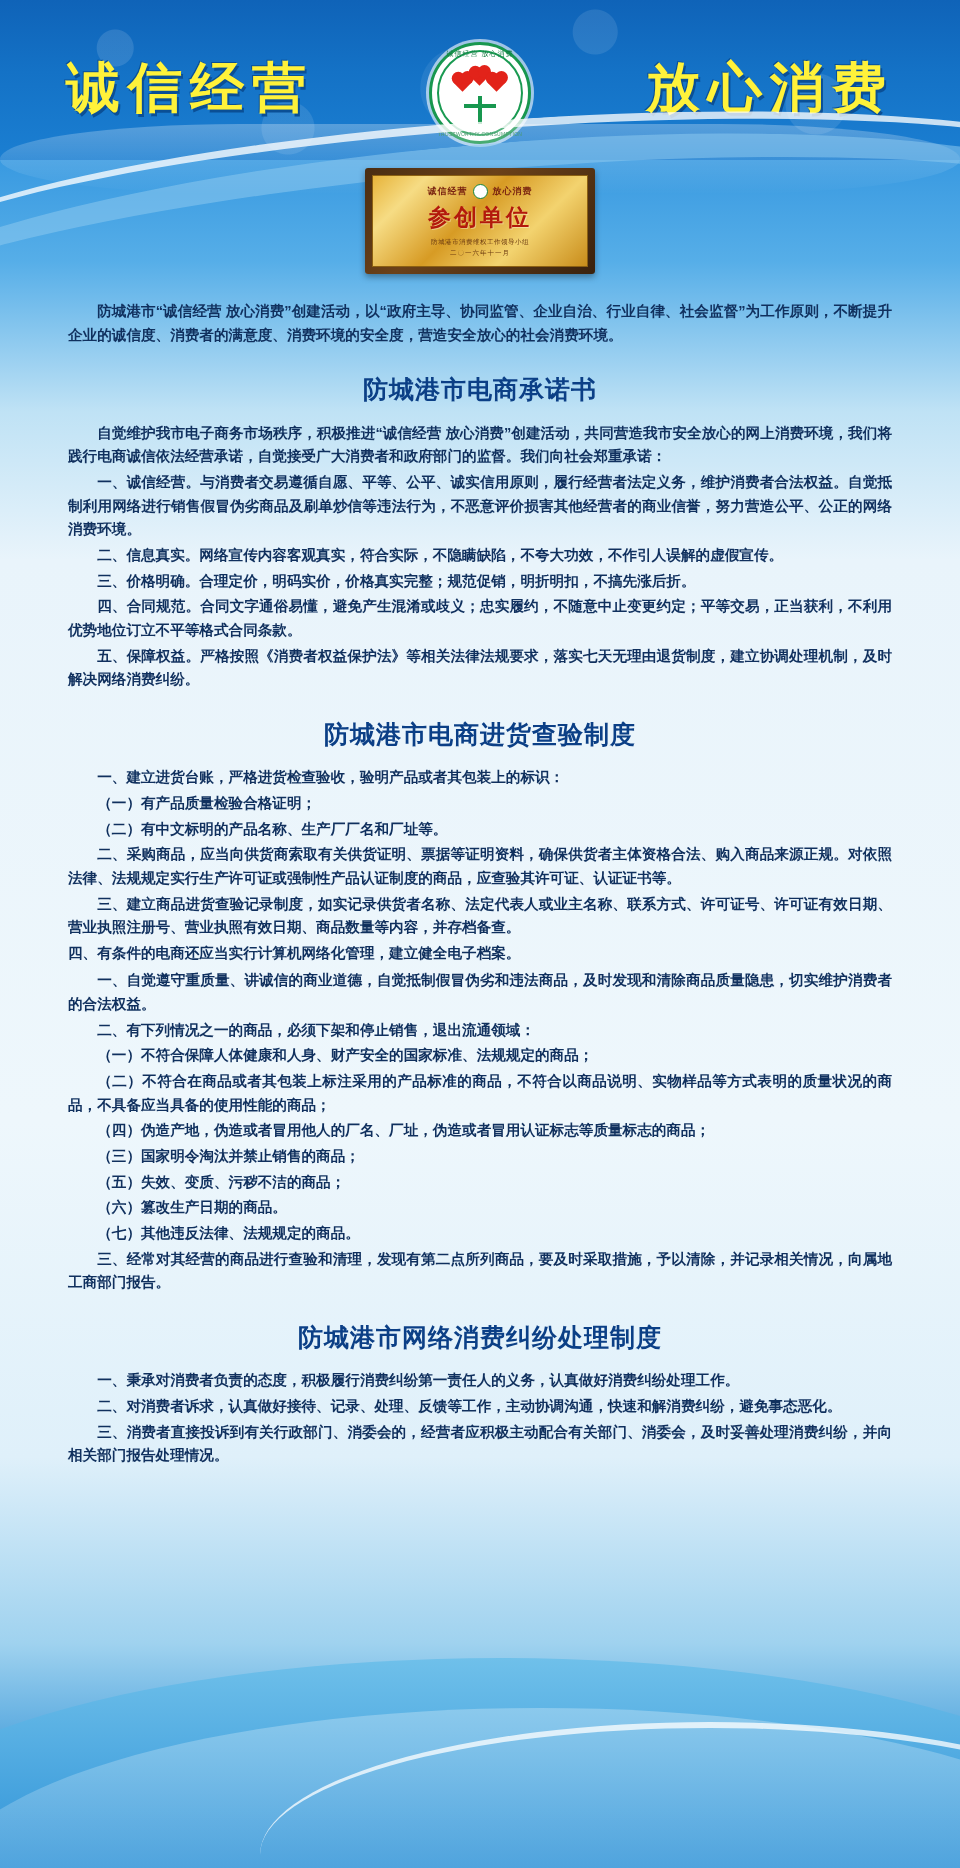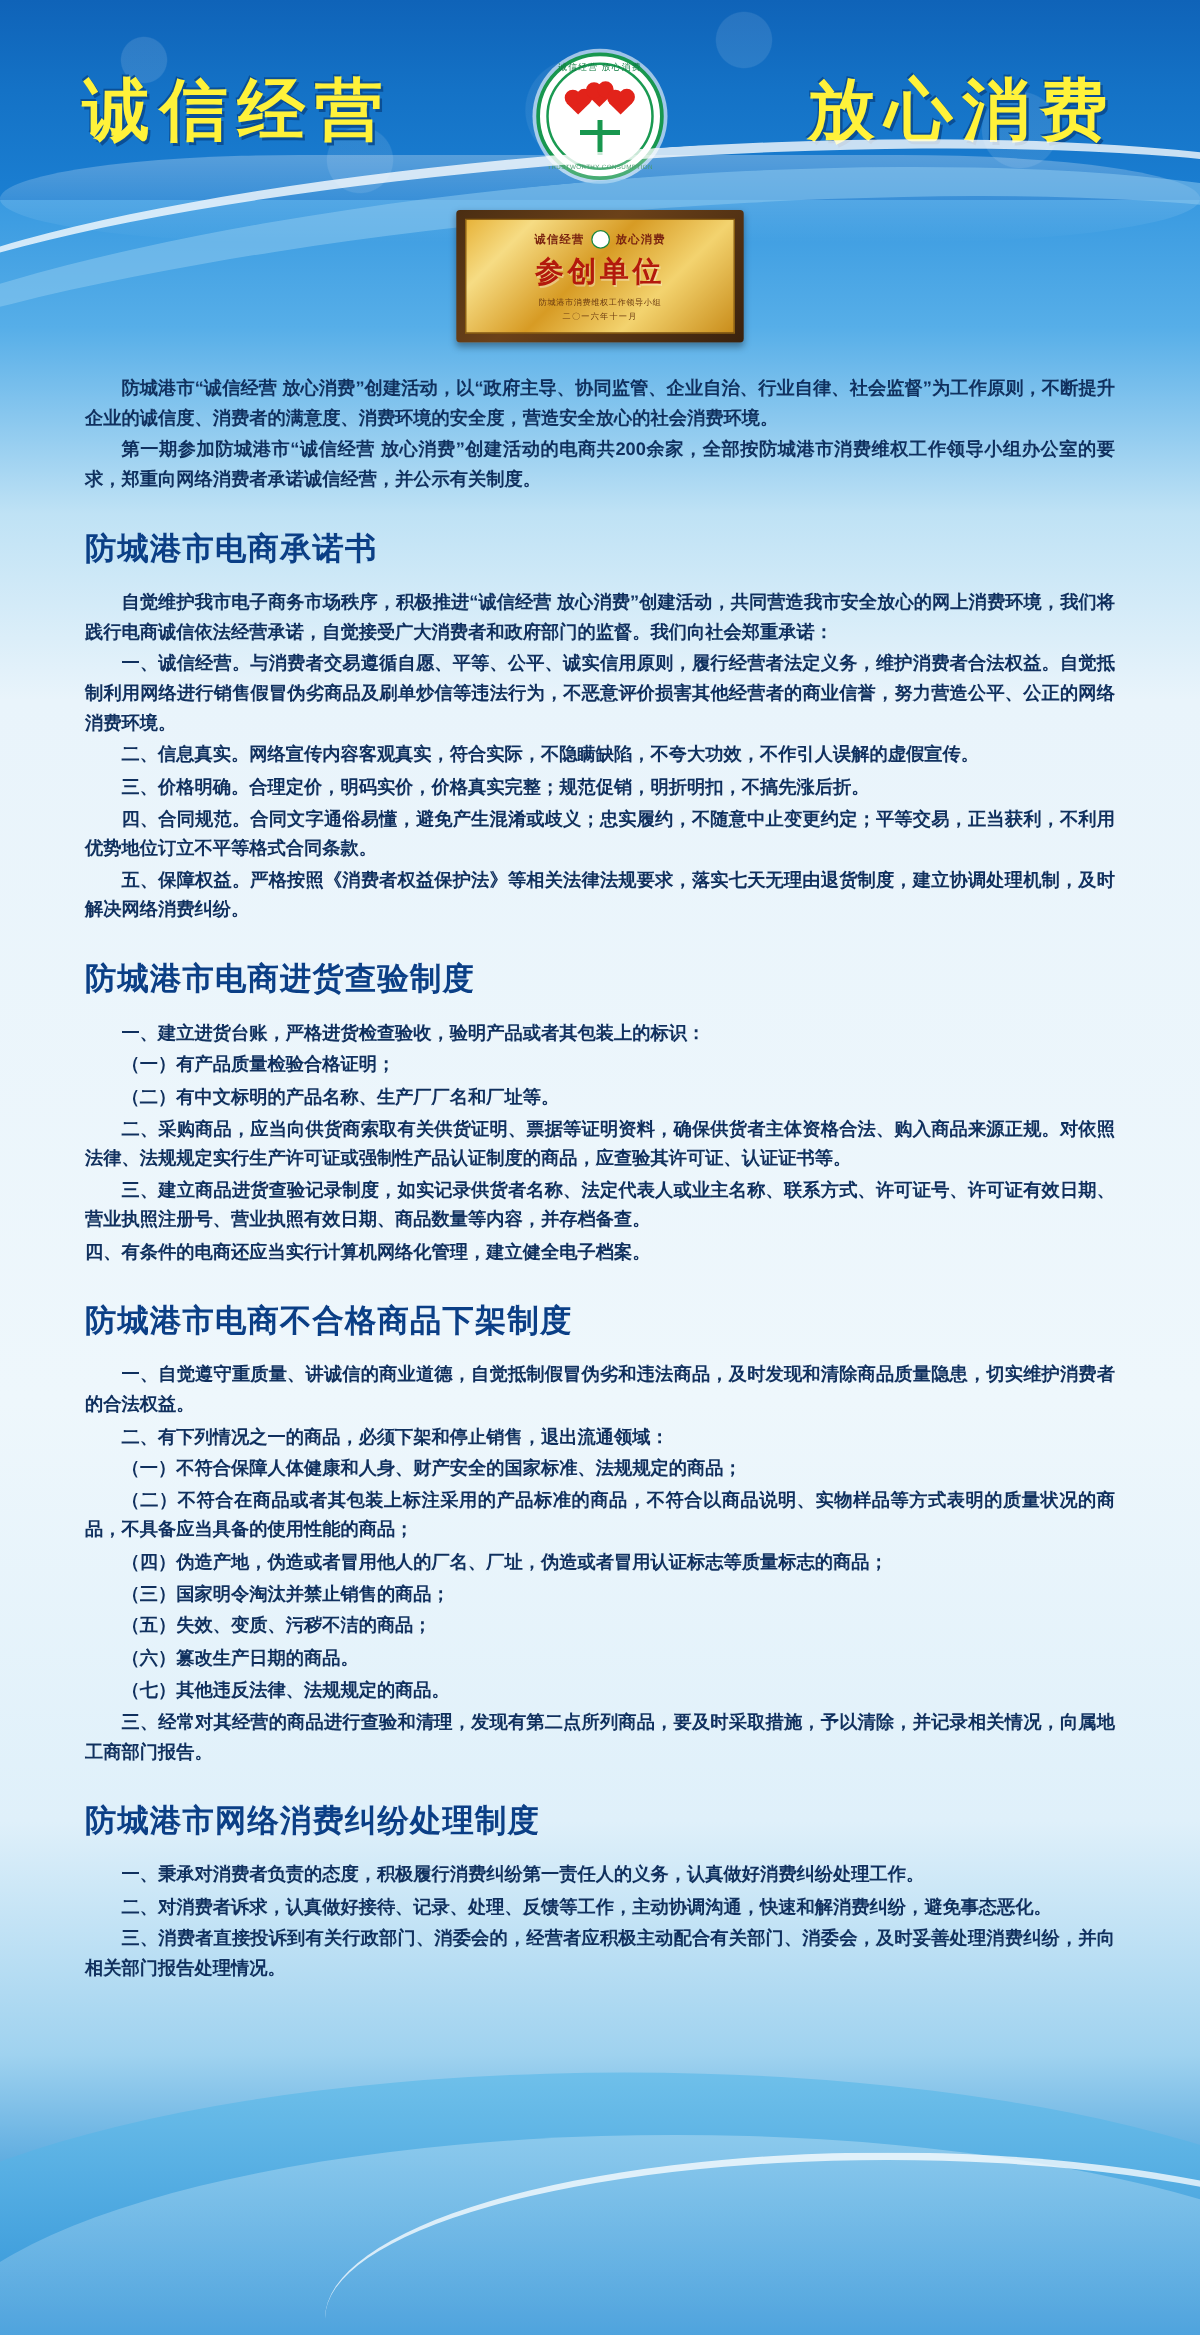--- a/index.html
+++ b/index.html
@@ -247,21 +247,21 @@
     line-height: 1.62;
   }
   p.para {
     margin: 0 0 2px 0;
     text-indent: 2em;
     text-align: justify;
     font-weight: bold;
   }
   p.para.noindent { text-indent: 0; }
   .sect-title {
-    text-align: left;
+    text-align: center;
     font-size: 25px;
     font-weight: bold;
     color: #0b3f86;
     margin: 22px 0 12px 0;
     letter-spacing: 1px;
   }
   .block { margin-bottom: 4px; }
 </style>
 </head>
 <body>
@@ -300,21 +300,20 @@
         <div class="plaque-sub">防城港市消费维权工作领导小组</div>
         <div class="plaque-date">二〇一六年十一月</div>
       </div>
     </div>
   </div>
 
   <div class="content">
 
     <div class="block">
       <p class="para">防城港市“诚信经营 放心消费”创建活动，以“政府主导、协同监管、企业自治、行业自律、社会监督”为工作原则，不断提升企业的诚信度、消费者的满意度、消费环境的安全度，营造安全放心的社会消费环境。</p>
-      <p class="para">第一期参加防城港市“诚信经营 放心消费”创建活动的电商共200余家，全部按防城港市消费维权工作领导小组办公室的要求，郑重向网络消费者承诺诚信经营，并公示有关制度。</p>
     </div>
 
     <div class="sect-title">防城港市电商承诺书</div>
     <div class="block">
       <p class="para">自觉维护我市电子商务市场秩序，积极推进“诚信经营 放心消费”创建活动，共同营造我市安全放心的网上消费环境，我们将践行电商诚信依法经营承诺，自觉接受广大消费者和政府部门的监督。我们向社会郑重承诺：</p>
       <p class="para">一、诚信经营。与消费者交易遵循自愿、平等、公平、诚实信用原则，履行经营者法定义务，维护消费者合法权益。自觉抵制利用网络进行销售假冒伪劣商品及刷单炒信等违法行为，不恶意评价损害其他经营者的商业信誉，努力营造公平、公正的网络消费环境。</p>
       <p class="para">二、信息真实。网络宣传内容客观真实，符合实际，不隐瞒缺陷，不夸大功效，不作引人误解的虚假宣传。</p>
       <p class="para">三、价格明确。合理定价，明码实价，价格真实完整；规范促销，明折明扣，不搞先涨后折。</p>
       <p class="para">四、合同规范。合同文字通俗易懂，避免产生混淆或歧义；忠实履约，不随意中止变更约定；平等交易，正当获利，不利用优势地位订立不平等格式合同条款。</p>
       <p class="para">五、保障权益。严格按照《消费者权益保护法》等相关法律法规要求，落实七天无理由退货制度，建立协调处理机制，及时解决网络消费纠纷。</p>
@@ -323,21 +322,20 @@
     <div class="sect-title">防城港市电商进货查验制度</div>
     <div class="block">
       <p class="para">一、建立进货台账，严格进货检查验收，验明产品或者其包装上的标识：</p>
       <p class="para">（一）有产品质量检验合格证明；</p>
       <p class="para">（二）有中文标明的产品名称、生产厂厂名和厂址等。</p>
       <p class="para">二、采购商品，应当向供货商索取有关供货证明、票据等证明资料，确保供货者主体资格合法、购入商品来源正规。对依照法律、法规规定实行生产许可证或强制性产品认证制度的商品，应查验其许可证、认证证书等。</p>
       <p class="para">三、建立商品进货查验记录制度，如实记录供货者名称、法定代表人或业主名称、联系方式、许可证号、许可证有效日期、营业执照注册号、营业执照有效日期、商品数量等内容，并存档备查。</p>
       <p class="para noindent">四、有条件的电商还应当实行计算机网络化管理，建立健全电子档案。</p>
     </div>
 
-    <div class="sect-title">防城港市电商不合格商品下架制度</div>
     <div class="block">
       <p class="para">一、自觉遵守重质量、讲诚信的商业道德，自觉抵制假冒伪劣和违法商品，及时发现和清除商品质量隐患，切实维护消费者的合法权益。</p>
       <p class="para">二、有下列情况之一的商品，必须下架和停止销售，退出流通领域：</p>
       <p class="para">（一）不符合保障人体健康和人身、财产安全的国家标准、法规规定的商品；</p>
       <p class="para">（二）不符合在商品或者其包装上标注采用的产品标准的商品，不符合以商品说明、实物样品等方式表明的质量状况的商品，不具备应当具备的使用性能的商品；</p>
       <p class="para">（四）伪造产地，伪造或者冒用他人的厂名、厂址，伪造或者冒用认证标志等质量标志的商品；</p>
       <p class="para">（三）国家明令淘汰并禁止销售的商品；</p>
       <p class="para">（五）失效、变质、污秽不洁的商品；</p>
       <p class="para">（六）篡改生产日期的商品。</p>
       <p class="para">（七）其他违反法律、法规规定的商品。</p>

